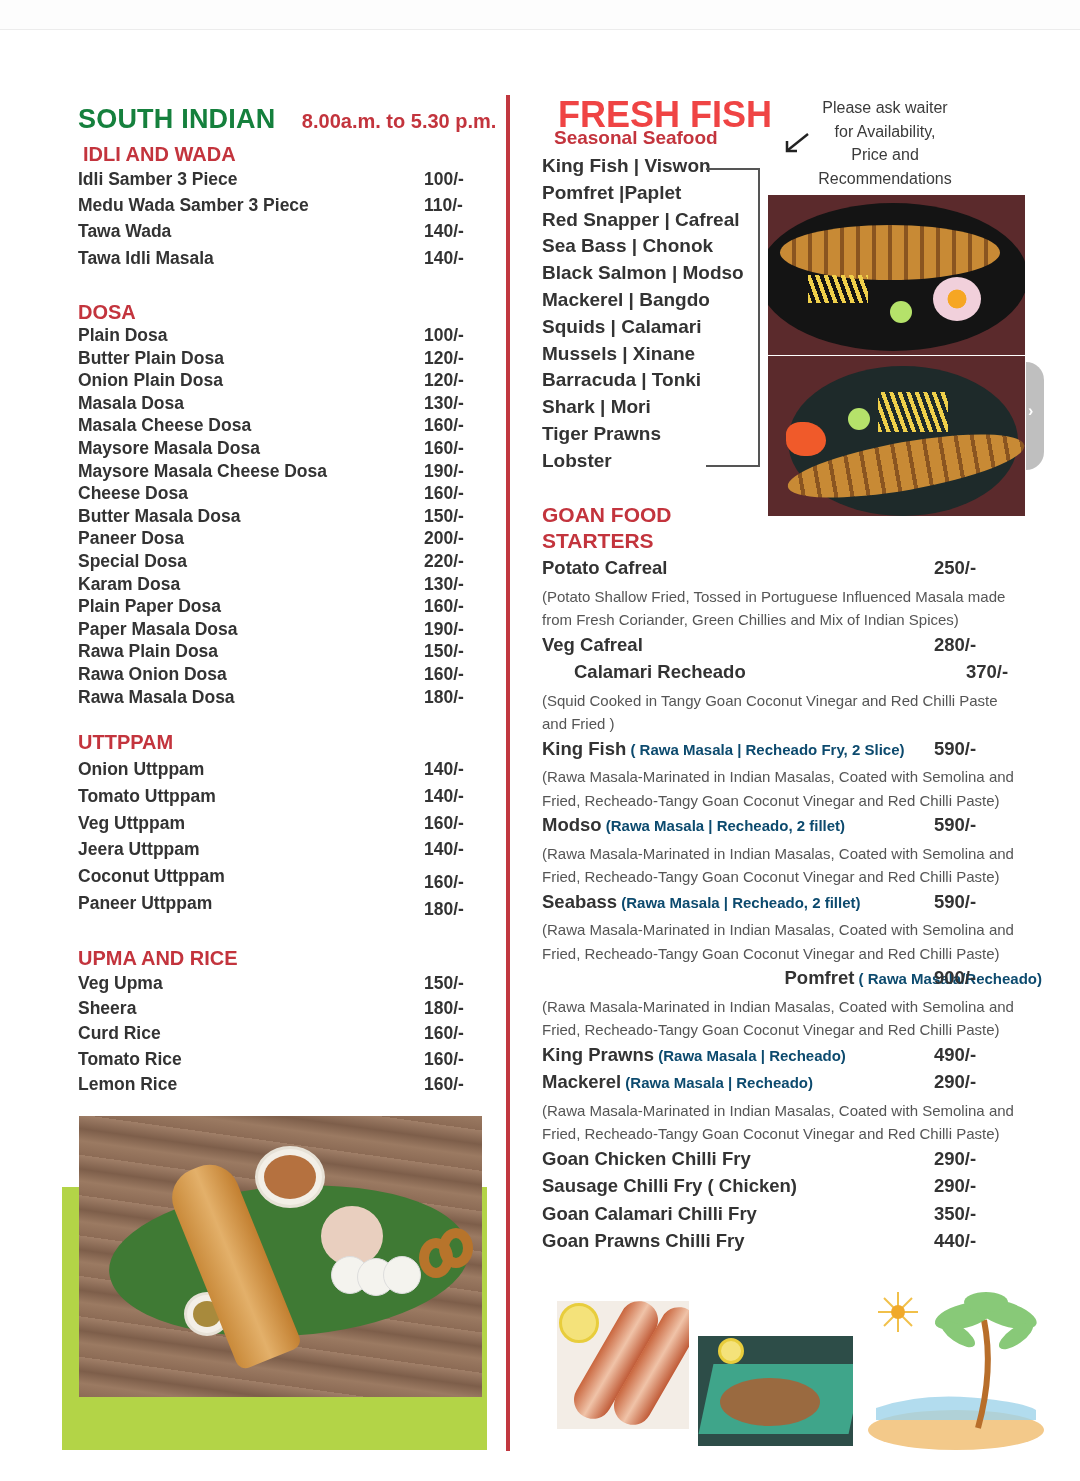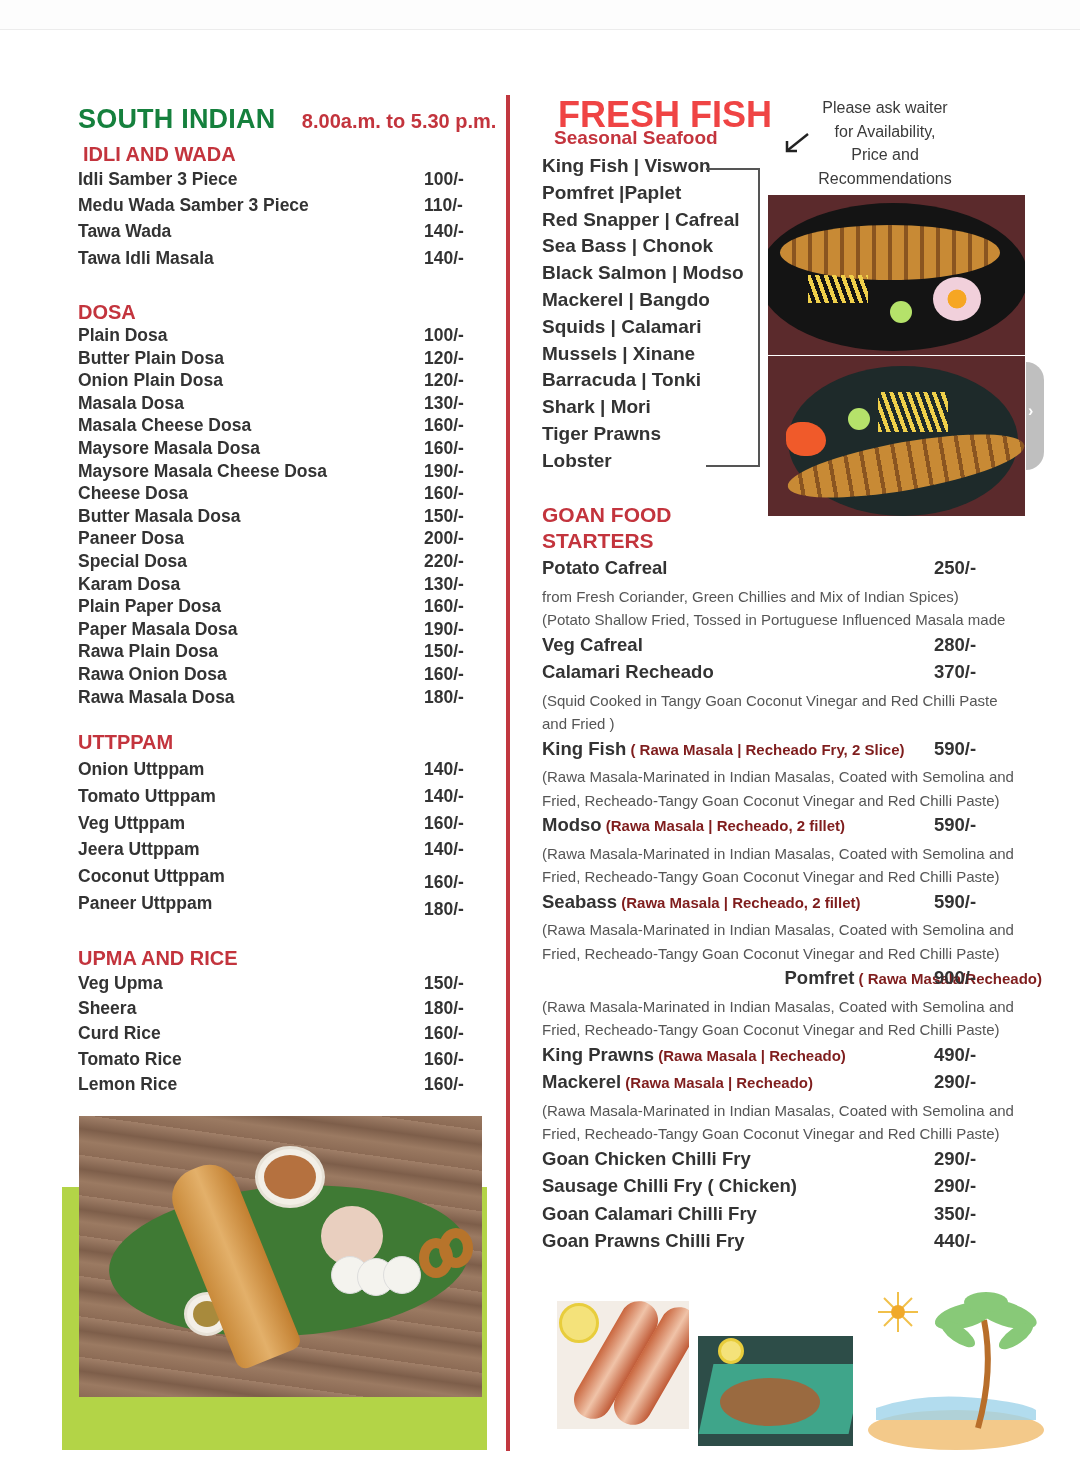--- a/index.html
+++ b/index.html
@@ -46,21 +46,21 @@
   .fish-photo .fish { position: absolute; border-radius: 50%; background: repeating-linear-gradient(90deg, #c88a35 0 12px, #8a5520 12px 16px); }
   .fish-photo .fries { position: absolute; width: 60px; height: 28px; background: repeating-linear-gradient(70deg, #f0d04a 0 4px, transparent 4px 8px); }
   .fish-photo .lime { position: absolute; width: 22px; height: 22px; border-radius: 50%; background: #b5e26a; }
   .fish-photo .onion { position: absolute; width: 48px; height: 44px; border-radius: 50%; background: radial-gradient(circle, #f6a623 0 28%, #f1d0db 30% 100%); }
   .fish-photo .tomato { position: absolute; width: 40px; height: 34px; border-radius: 40% 60% 50% 50%; background: #f05a2a; }
 
   .goan-head { position: absolute; left: 542px; font-size: 21px; font-weight: bold; color: #c3343d; }
   .goan-list { position: absolute; left: 542px; top: 557px; width: 500px; }
   .g-row { position: relative; white-space: nowrap; }
   .g-row .gname { font-size: 18.5px; font-weight: bold; color: #333; }
-  .g-row .gsub { font-size: 15px; font-weight: bold; color: #7f1d1d; }
+  .g-row .gsub { font-size: 15px; font-weight: bold; color: #0c4a6e; }
   .g-row .gprice { position: absolute; left: 392px; top: 0; font-size: 18.5px; font-weight: bold; color: #333; }
   .g-desc { font-size: 15px; color: #555; line-height: 23.5px; margin-bottom: 2px; }
 
   .prawn-photo { position: absolute; left: 557px; top: 1301px; width: 132px; height: 128px; overflow: hidden; background: #f3ede6; }
   .prawn { position: absolute; width: 38px; height: 130px; border-radius: 20px; background: linear-gradient(90deg, #c9663e, #f0c3a8, #c05a36); transform: rotate(30deg); }
   .lemon { position: absolute; width: 40px; height: 40px; border-radius: 50%; background: #f4e27a; border: 3px solid #e8cd3c; }
   .plate-photo { position: absolute; left: 698px; top: 1336px; width: 155px; height: 110px; overflow: hidden; background: #2d4d48; }
   .plate-photo .tray { position: absolute; left: 8px; top: 28px; width: 150px; height: 70px; background: #3fa58a; transform: skewX(-12deg); }
   .plate-photo .pfish { position: absolute; left: 22px; top: 42px; width: 100px; height: 48px; border-radius: 50%; background: #9a6a40; }
   .beach { position: absolute; left: 866px; top: 1290px; width: 180px; height: 160px; }
@@ -291,25 +291,25 @@
   <div class="lime" style="left:80px;top:52px;"></div>
   <div class="tomato" style="left:18px;top:66px;"></div>
   <div class="fish" style="left:18px;top:86px;width:240px;height:48px;transform:rotate(-10deg);"></div>
 </div>
 
 <div class="goan-head" style="top:503px;">GOAN FOOD</div>
 <div class="goan-head" style="top:529px;">STARTERS</div>
 <div class="goan-list" id="goan-list">
     <div class="g-row" style="height: 27.5px;"><span class="gname">Potato Cafreal</span><span class="gprice">250/-</span></div>
     <div class="g-desc">
+      <div>(Potato Shallow Fried, Tossed in Portuguese Influenced Masala made</div>
       <div>from Fresh Coriander, Green Chillies and Mix of Indian Spices)</div>
-      <div>(Potato Shallow Fried, Tossed in Portuguese Influenced Masala made</div>
     </div>
     <div class="g-row" style="height: 27.5px;"><span class="gname">Veg Cafreal</span><span class="gprice">280/-</span></div>
-    <div class="g-row" style="height: 27.5px;"><span class="gname">Calamari Recheado</span><span class="gprice">370/-</span></div>
+    <div class="g-row" style="height: 27.5px; margin-left: 32px;"><span class="gname">Calamari Recheado</span><span class="gprice">370/-</span></div>
     <div class="g-desc">
       <div>(Squid Cooked in Tangy Goan Coconut Vinegar and Red Chilli Paste</div>
       <div>and Fried )</div>
     </div>
     <div class="g-row" style="height: 27.5px;"><span class="gname">King Fish</span><span class="gsub"> ( Rawa Masala | Recheado Fry, 2 Slice)</span><span class="gprice">590/-</span></div>
     <div class="g-desc">
       <div>(Rawa Masala-Marinated in Indian Masalas, Coated with Semolina and</div>
       <div>Fried, Recheado-Tangy Goan Coconut Vinegar and Red Chilli Paste)</div>
     </div>
     <div class="g-row" style="height: 27.5px;"><span class="gname">Modso</span><span class="gsub"> (Rawa Masala | Recheado, 2 fillet)</span><span class="gprice">590/-</span></div>

